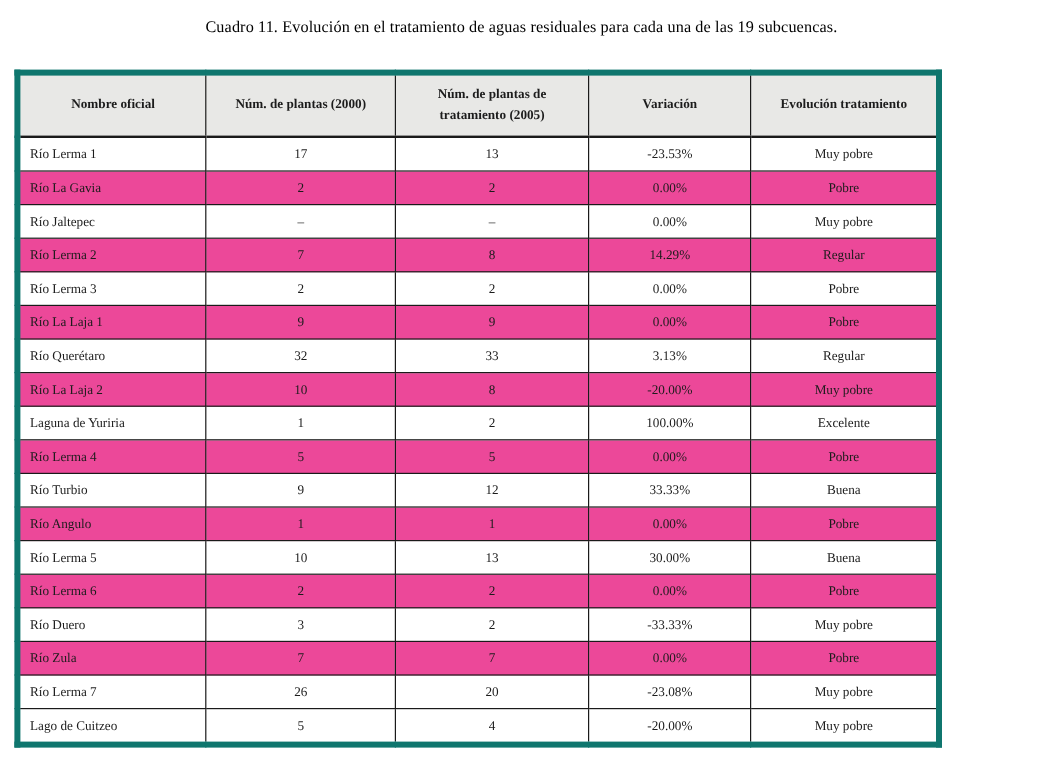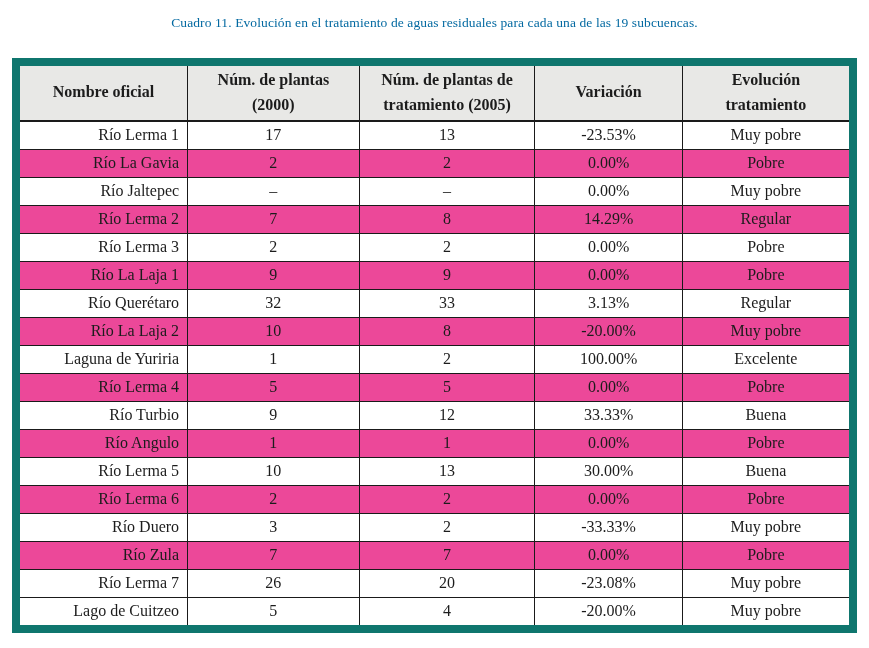--- a/index.html
+++ b/index.html
@@ -15,30 +15,30 @@
   .page {
     width: 869px;
     height: 648px;
     box-sizing: border-box;
   }
   .caption {
     text-align: center;
     font-size: 13.5px;
     padding-top: 15px;
     margin: 0 0 0 0;
-    color: #0369a1;
+    color: #000000;
     letter-spacing: 0.1px;
   }
   table.data-table {
     border-collapse: collapse;
     table-layout: fixed;
-    width: 845px;
+    width: 773px;
     margin: 27px 12px 0 12px;
-    border: 8px solid #0f766e;
-    font-size: 16px;
+    border: 5px solid #0f766e;
+    font-size: 11px;
   }
   col.c1 { width: 20.5%; }
   col.c2 { width: 20.5%; }
   col.c3 { width: 21.0%; }
   col.c4 { width: 17.6%; }
   col.c5 { width: 20.4%; }
   thead th {
     background: #e8e8e6;
     font-weight: bold;
     text-align: center;
@@ -53,21 +53,21 @@
   tbody td {
     height: 25px;
     padding: 1px 8px;
     text-align: center;
     vertical-align: middle;
     border-right: 1px solid #1a1a1a;
     border-bottom: 1px solid #1a1a1a;
     background: #ffffff;
   }
   tbody td:first-child {
-    text-align: right;
+    text-align: left;
   }
   tbody td:last-child { border-right: none; }
   tbody tr:last-child td { border-bottom: none; }
   tbody tr.stripe td { background: #ec4899; }
 </style>
 </head>
 <body>
 
 <div class="page">
   <p class="caption">Cuadro 11. Evolución en el tratamiento de aguas residuales para cada una de las 19 subcuencas.</p>

